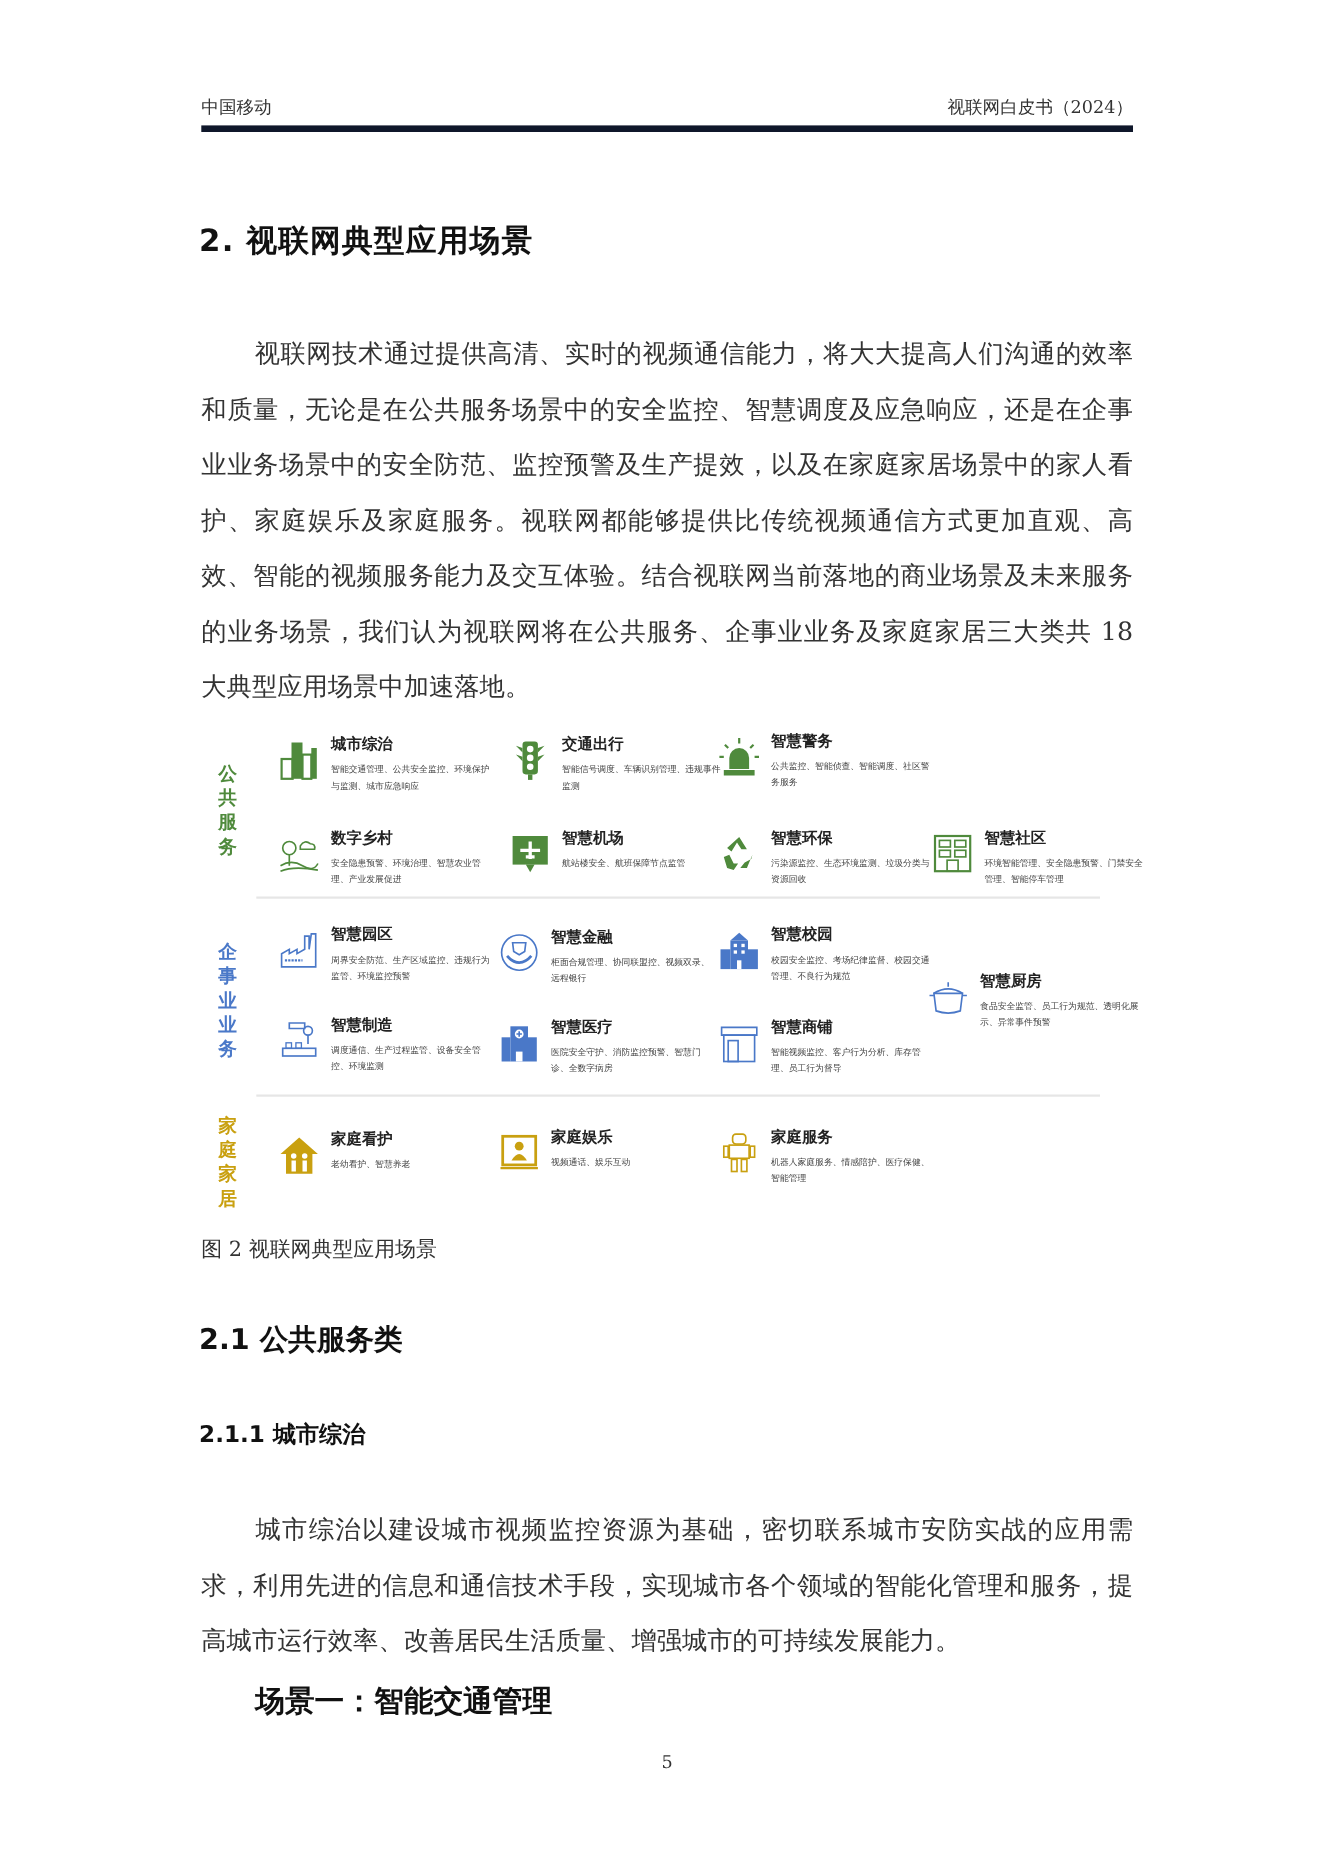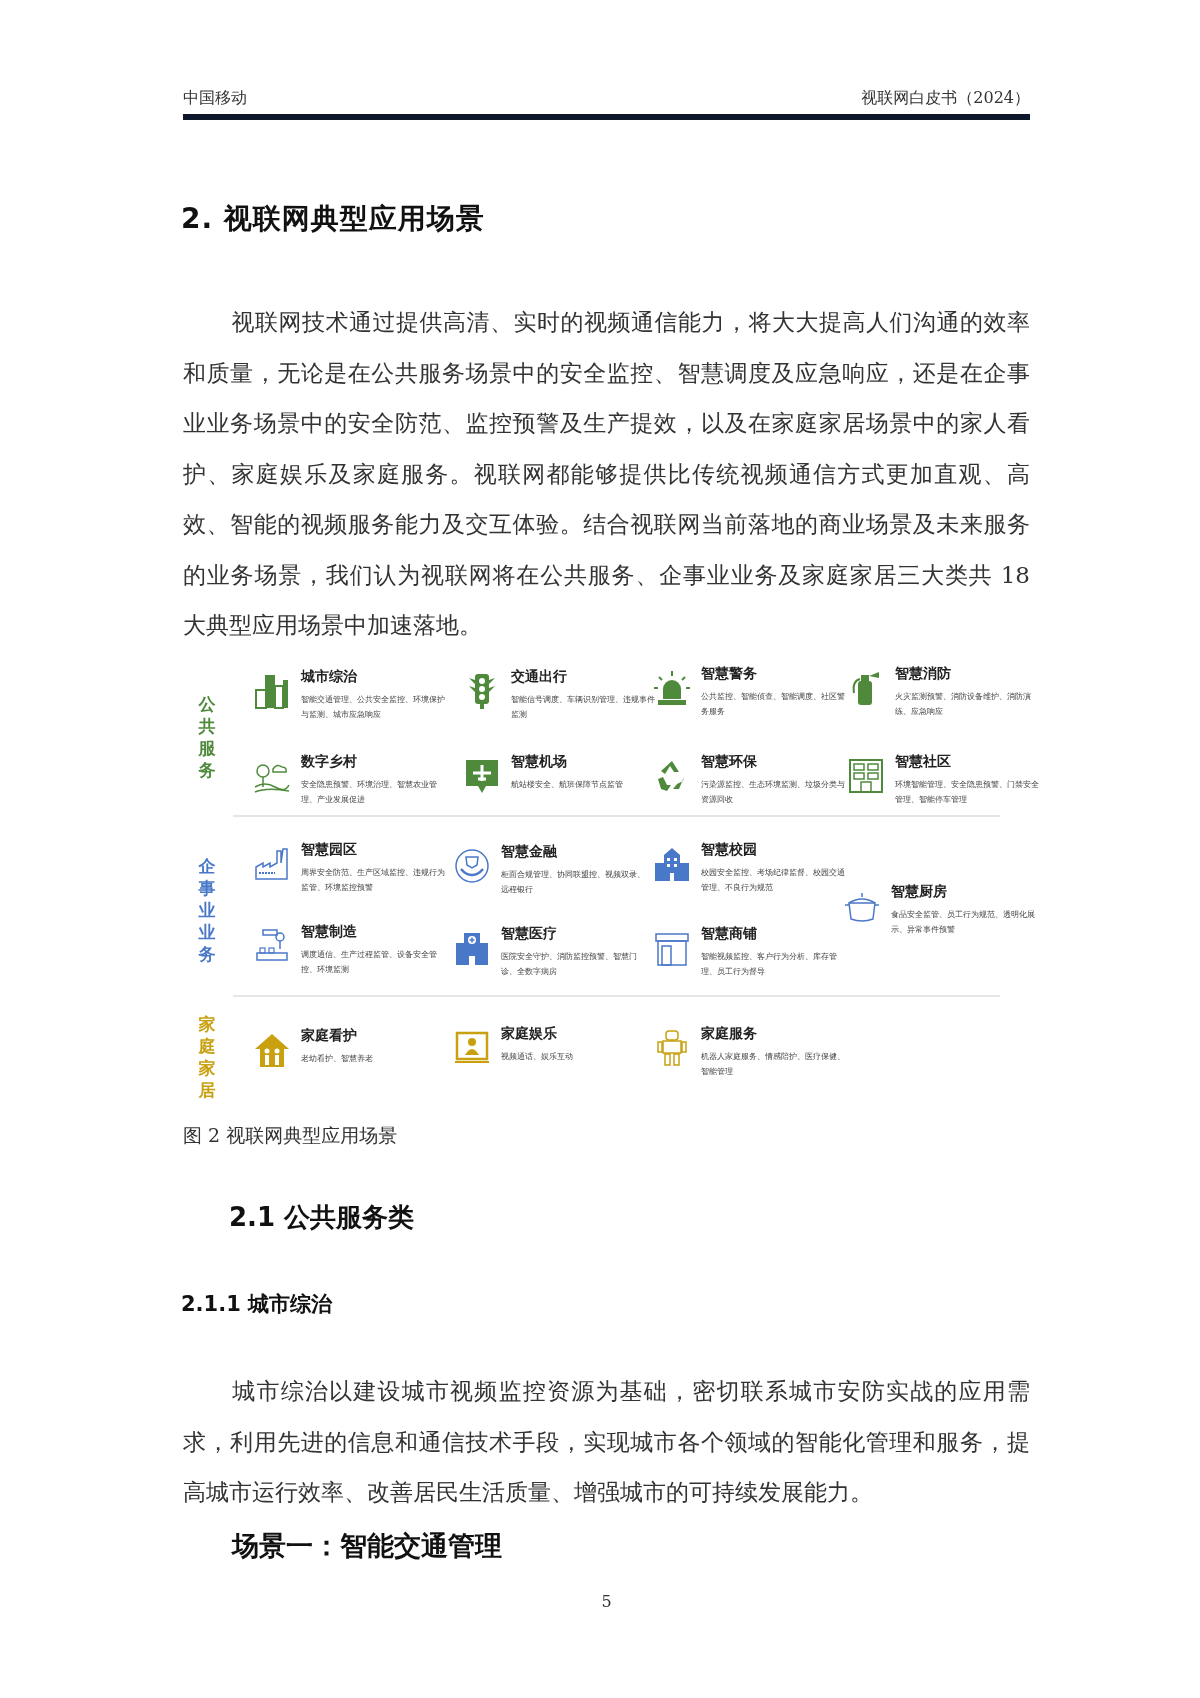--- a/index.html
+++ b/index.html
@@ -8,21 +8,21 @@
   .abs { position: absolute; }
 
   
   .hdr { left: 183px; top: 86px; width: 847px; height: 28px; border-bottom: 6px solid #0f172a; }
   .hdr-left { position: absolute; left: 0; top: 2px; font-size: 16px; color: #333; }
   .hdr-right { position: absolute; right: 0; top: 2px; font-size: 16px; color: #333; }
 
   .h1 { left: 181px; top: 200px; font-size: 28px; font-weight: bold; color: #111;
         font-family: "DejaVu Sans", "Liberation Sans", sans-serif; letter-spacing: 1px; }
   .h2 { left: 181px; top: 1200px; font-size: 26px; font-weight: bold; color: #111;
-        font-family: "DejaVu Sans", "Liberation Sans", sans-serif; margin-left: 48px; }
+        font-family: "DejaVu Sans", "Liberation Sans", sans-serif; }
   .h3 { left: 181px; top: 1290px; font-size: 21px; font-weight: bold; color: #111;
         font-family: "DejaVu Sans", "Liberation Sans", sans-serif; }
   .scene { left: 232px; top: 1528px; font-size: 27px; font-weight: bold; color: #111;
         font-family: "DejaVu Sans", "Liberation Sans", sans-serif; }
 
   .para { left: 183px; width: 847px; font-size: 23px; line-height: 50.5px;
           text-align: justify; color: #333; }
   .para .ind { display: inline-block; width: 48px; }
   .p1 { top: 297px; }
   .p2 { top: 1366px; }
@@ -98,30 +98,20 @@
       <path d="M10 30 L10 20 A9 9 0 0 1 28 20 L28 30 Z" fill="#4f8a3c"></path>
       <rect x="5" y="31" width="28" height="5" fill="#4f8a3c"></rect>
       <line x1="19" y1="2" x2="19" y2="7" stroke="#4f8a3c" stroke-width="2"></line>
       <line x1="6" y1="8" x2="9" y2="11" stroke="#4f8a3c" stroke-width="2"></line>
       <line x1="32" y1="8" x2="29" y2="11" stroke="#4f8a3c" stroke-width="2"></line>
       <line x1="1" y1="19" x2="5" y2="19" stroke="#4f8a3c" stroke-width="2"></line>
       <line x1="33" y1="19" x2="37" y2="19" stroke="#4f8a3c" stroke-width="2"></line>
     </svg>
     <div class="tt">智慧警务</div>
     <div class="ds">公共监控、智能侦查、智能调度、社区警务服务</div>
-  </div>
-  <div class="item" style="left:664px;top:10px">
-    <svg class="ic" viewBox="0 0 38 38">
-      <rect x="11" y="12" width="14" height="24" rx="3" fill="#4f8a3c"></rect>
-      <rect x="14" y="6" width="8" height="6" fill="#4f8a3c"></rect>
-      <path d="M22 7 L32 3 L32 9 Z" fill="#4f8a3c"></path>
-      <path d="M13 10 Q5 12 7 24" fill="none" stroke="#4f8a3c" stroke-width="2"></path>
-    </svg>
-    <div class="tt">智慧消防</div>
-    <div class="ds">火灾监测预警、消防设备维护、消防演练、应急响应</div>
   </div>
 
   <div class="item" style="left:70px;top:98px">
     <svg class="ic" viewBox="0 0 38 38">
       <circle cx="10" cy="14" r="6" fill="none" stroke="#4f8a3c" stroke-width="1.5"></circle>
       <line x1="10" y1="20" x2="10" y2="30" stroke="#4f8a3c" stroke-width="1.5"></line>
       <path d="M20 12 Q24 6 29 10 Q34 10 33 15 L20 15 Z" fill="none" stroke="#4f8a3c" stroke-width="1.5"></path>
       <path d="M2 30 Q12 24 22 30 T36 28" fill="none" stroke="#4f8a3c" stroke-width="1.5"></path>
       <path d="M2 35 Q14 30 36 34" fill="none" stroke="#4f8a3c" stroke-width="1.5"></path>
     </svg>

